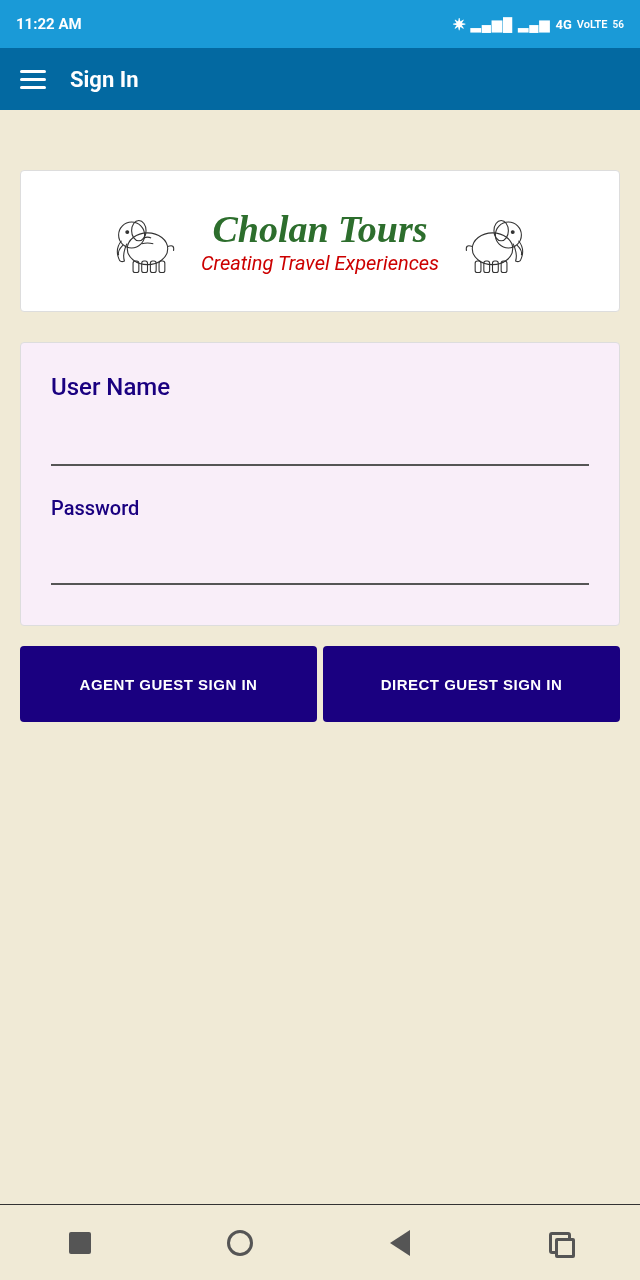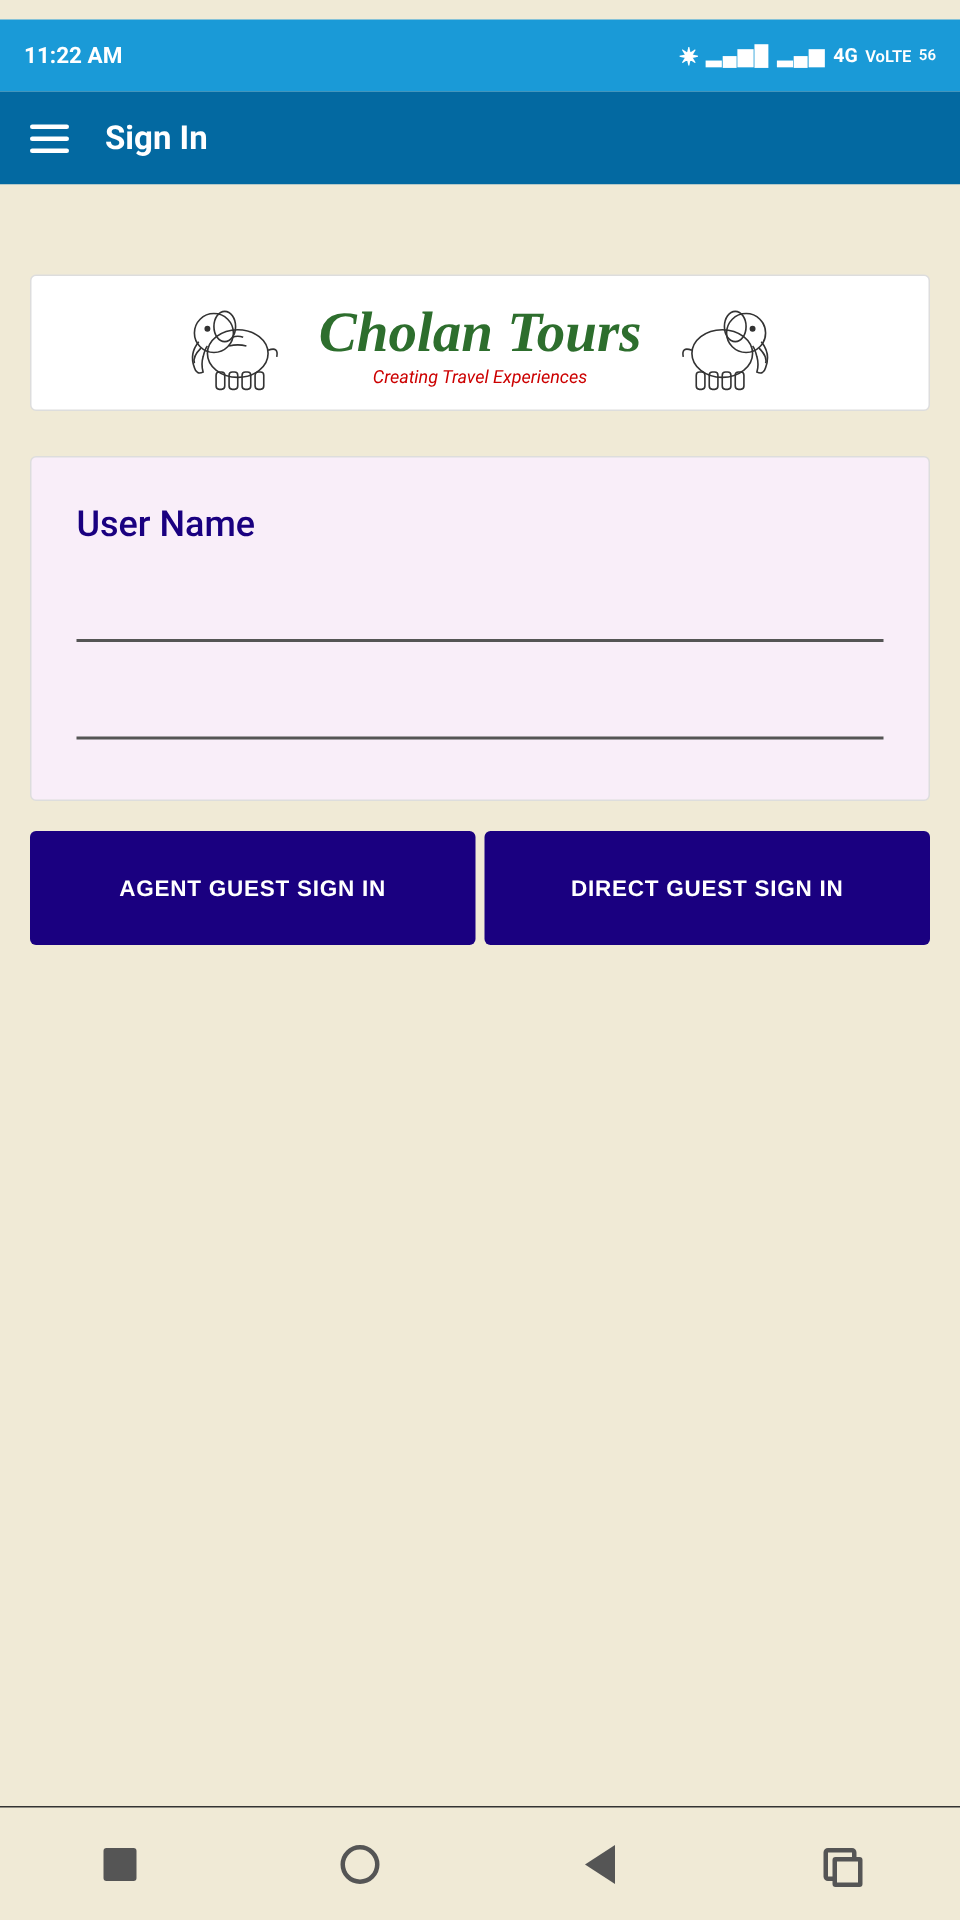--- a/index.html
+++ b/index.html
@@ -19,21 +19,20 @@
       width: 100%;
       height: 48px;
       background: #1a9ad7;
       display: flex;
       align-items: center;
       justify-content: space-between;
       padding: 0 16px;
       color: white;
       font-size: 15px;
       font-weight: 600;
-      margin-top: 13px;
     }
 
     .status-bar-time {
       font-size: 15px;
       font-weight: bold;
     }
 
     .status-bar-icons {
       display: flex;
       align-items: center;
@@ -82,41 +81,41 @@
 
     
     .logo-card {
       width: 100%;
       background: white;
       border: 1px solid #ddd;
       border-radius: 4px;
       display: flex;
       align-items: center;
       justify-content: center;
-      padding: 12px 30px;
+      padding: 36px 30px;
       margin-bottom: 30px;
       gap: 16px;
     }
 
     .logo-text-container {
       display: flex;
       flex-direction: column;
       align-items: center;
     }
 
     .logo-main-text {
       font-size: 38px;
       font-weight: bold;
       color: #2d6e2d;
       font-family: Georgia, serif;
       font-style: italic;
     }
 
     .logo-sub-text {
-      font-size: 12px;
+      font-size: 20px;
       color: #cc0000;
       font-style: italic;
     }
 
     
     .form-card {
       width: 100%;
       background: #f9eef9;
       border: 1px solid #ddd;
       border-radius: 4px;
@@ -343,20 +342,21 @@
 
         <path d="M78,52 Q88,48 86,58"></path>
       </g>
     </svg>
   </div>
 
   <div class="form-card">
     <div class="field-label">User Name</div>
     <input type="text" class="field-input" placeholder="" style="">
 
+    <div class="password-label">Password</div>
     <input type="password" class="password-input" placeholder="" style="">
   </div>
 
   <div class="buttons-row">
     <button class="btn-agent">AGENT GUEST SIGN IN</button>
     <button class="btn-direct">DIRECT GUEST SIGN IN</button>
   </div>
 
 </div>
 

